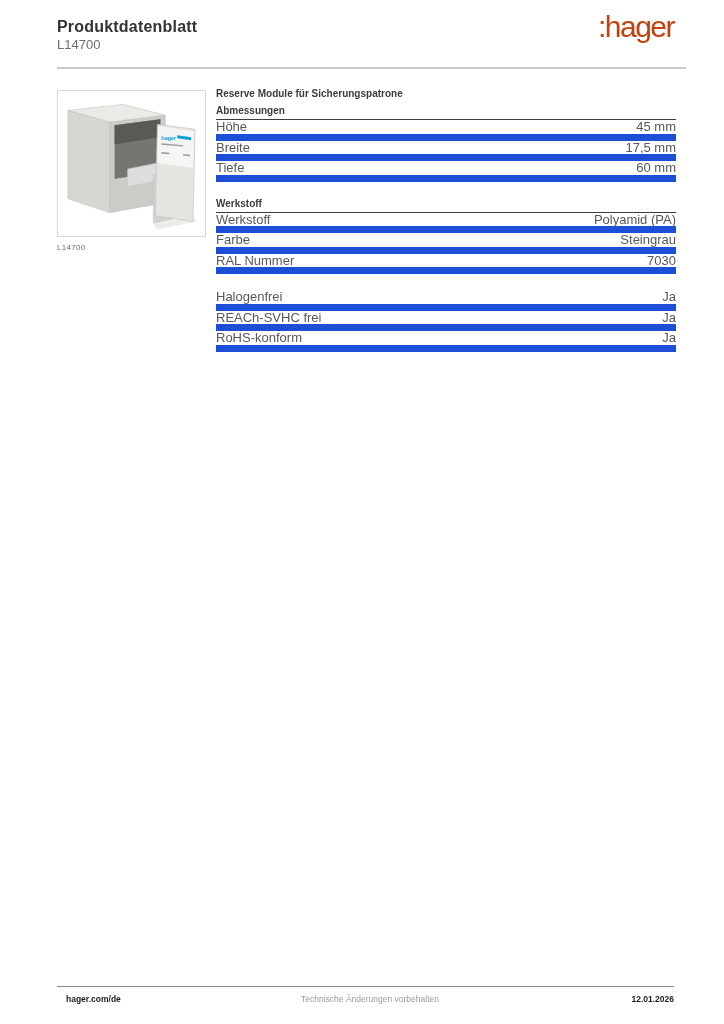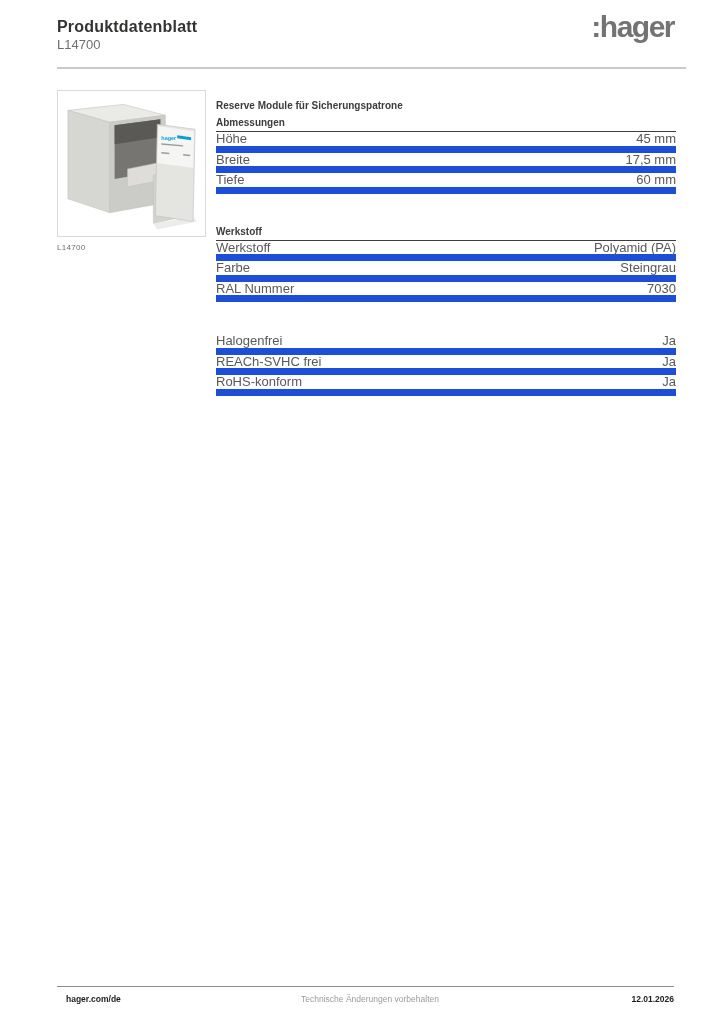--- a/index.html
+++ b/index.html
@@ -16,47 +16,47 @@
     position:absolute; left:57px; top:18px;
     font-size:16px; font-weight:bold; color:#333332;
     letter-spacing:0.2px;
   }
   .header-sub {
     position:absolute; left:57px; top:37px;
     font-size:13px; color:#6d6d6d;
   }
   .logo {
     position:absolute; right:50px; top:10px;
-    font-size:30px; font-weight:bold; color:#737373;
+    font-size:30px; font-weight:normal; color:#c2410c;
     letter-spacing:-1.5px;
   }
   .header-rule {
     position:absolute; left:57px; right:38px; top:67px;
     height:2px; background:#c9c9c9;
   }
 
   
   .image-block { position:absolute; left:57px; top:90px; width:149px; }
   .image-frame {
     width:147px; height:145px;
     border:1px solid #d9d9d9; background:#ffffff;
   }
   .image-caption {
     margin-top:6px; font-size:8px; color:#6d6d6d; letter-spacing:0.3px;
   }
 
   
-  .details { position:absolute; left:216px; top:100px; width:460px; }
+  .details { position:absolute; left:216px; top:88px; width:460px; }
   .product-title {
     font-size:10px; line-height:12px; font-weight:bold; color:#3c3c3b;
   }
   .props-heading {
     margin-top:23px; font-size:10px; line-height:12px; font-weight:bold; color:#3c3c3b;
   }
-  .section { margin-top:32px; }
+  .section { margin-top:16px; }
   .section.first { margin-top:5px; }
   .section-title {
     font-size:10px; line-height:11px; font-weight:bold; color:#3c3c3b;
     padding-bottom:3px; border-bottom:1.5px solid #3d3d3c;
   }
   .row {
     display:flex; justify-content:space-between; align-items:center;
     height:13.5px; border-bottom:7px solid #1d4ed8;
     font-size:13px; color:#58585a;
   }

